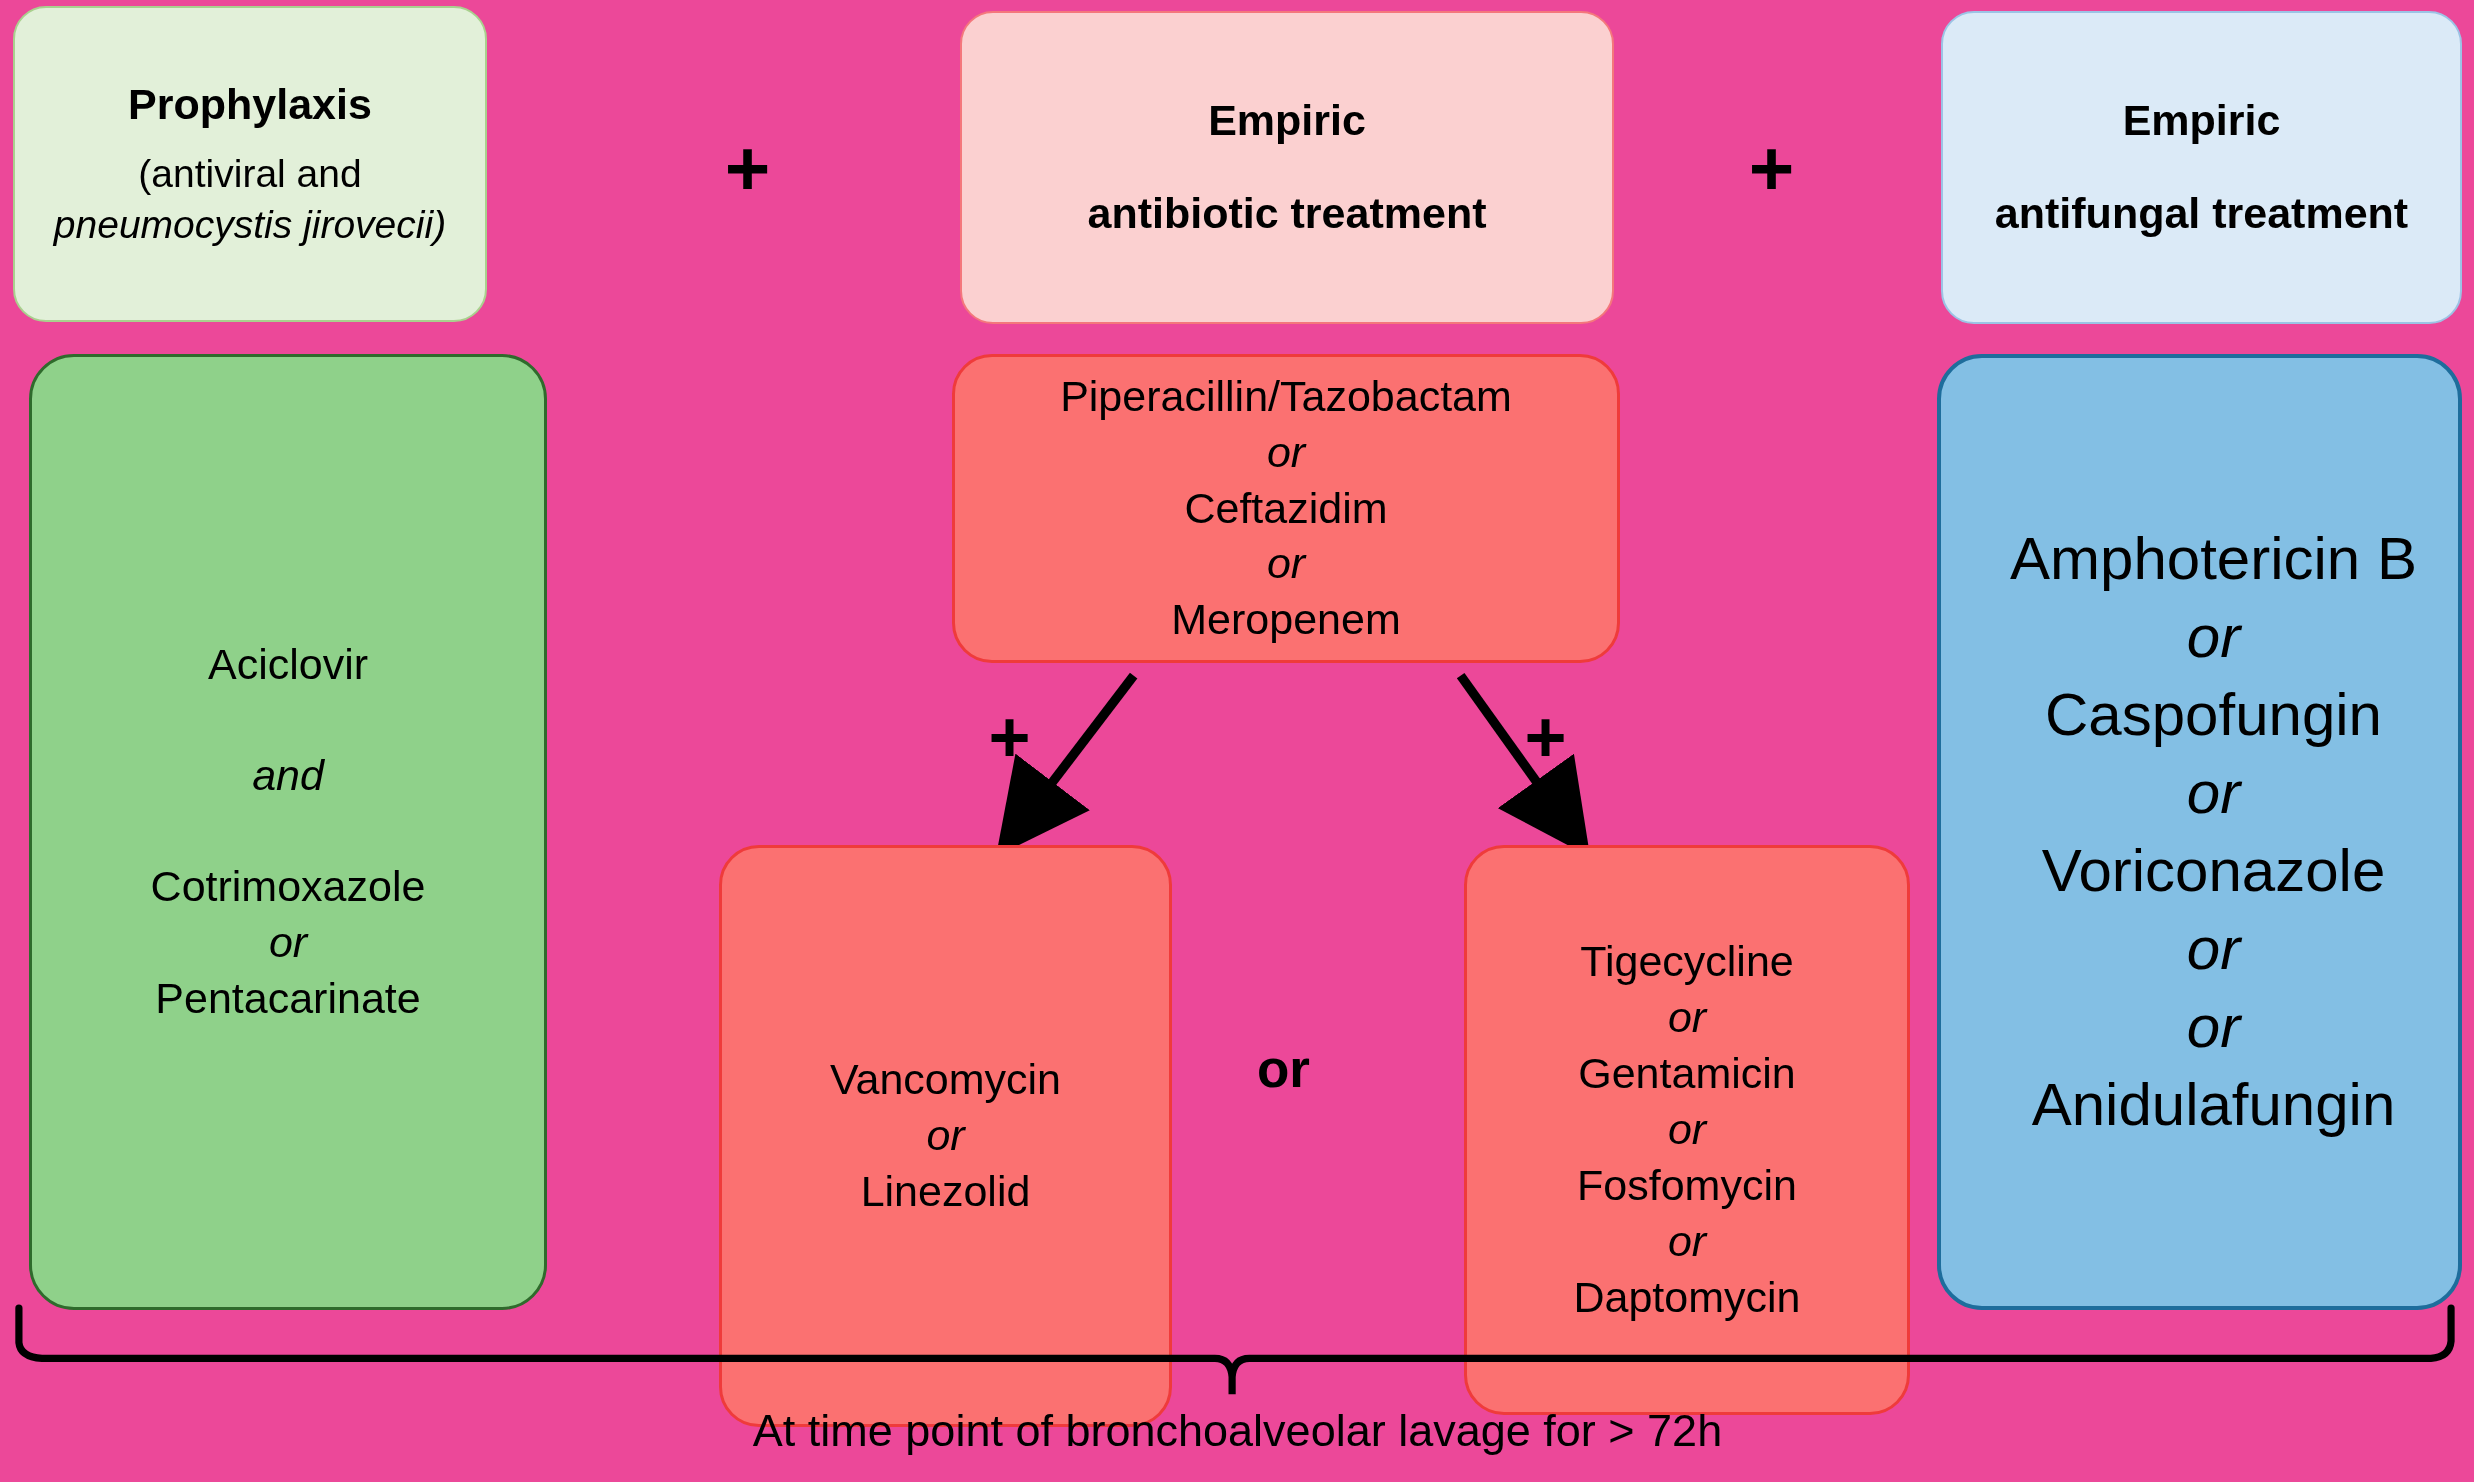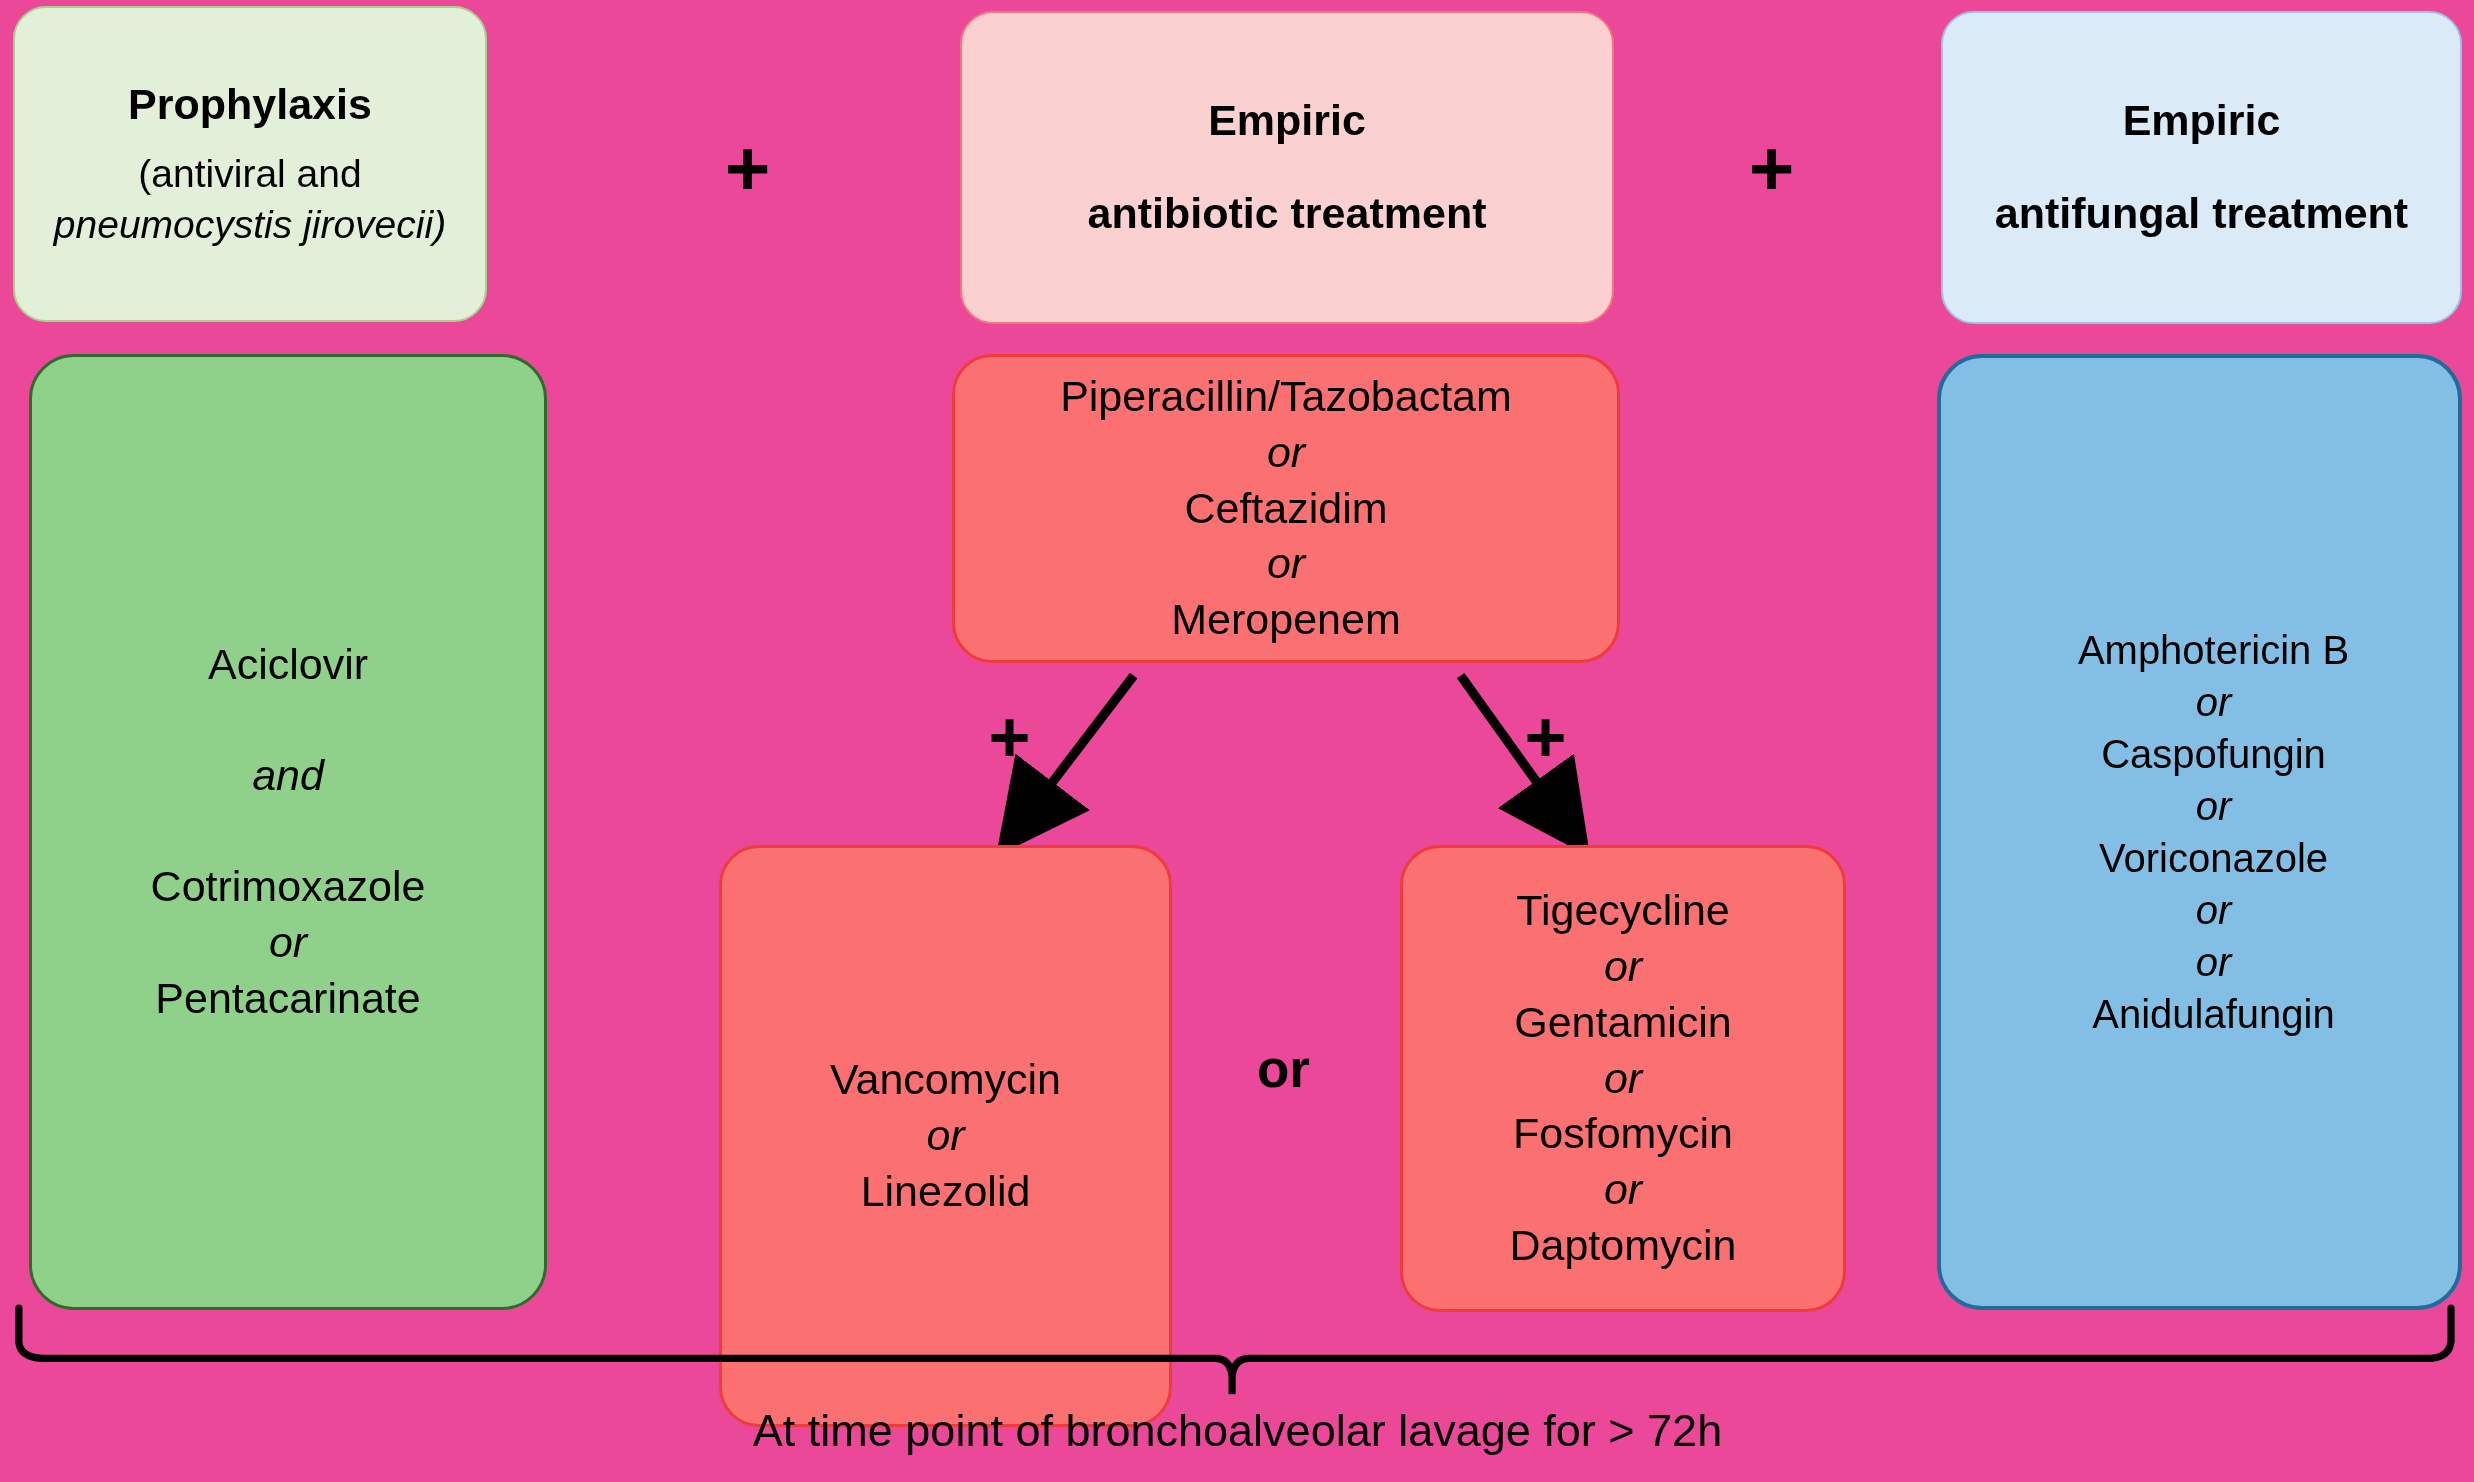--- a/index.html
+++ b/index.html
@@ -65,21 +65,21 @@
     background: #83bfe4;
     border: 4.3px solid #1e6d9c;
     border-radius: 45px;
   }
 
   
   .t-head-bold   { font-weight: bold; font-size: 43px; }
   .t-head-sub    { font-size: 39px; }
   .t-head-2line  { font-weight: bold; font-size: 43px; }
   .t-body        { font-size: 43px; }
-  .t-body-lg     { font-size: 40px; margin-left: 28px; }
+  .t-body-lg     { font-size: 60px; margin-left: 28px; }
 
   .gap-sm { height: 16px; }
   .gap-md { height: 37px; }
   .gap-lg { height: 55px; }
 
   
   .op {
     position: absolute;
     font-weight: bold;
     color: #000;
@@ -155,21 +155,21 @@
   <div class="op op-plus-mid" style="left:1499px; top:701px; width:93px;">+</div>
 
   <div class="box body-red" style="left:719px; top:845px; width:453px; height:582px;">
     <span class="ln t-body">Vancomycin</span>
     <span class="ln t-body it">or</span>
     <span class="ln t-body">Linezolid</span>
   </div>
 
   <div class="op op-or-mid" style="left:1208px; top:1042px; width:151px;">or</div>
 
-  <div class="box body-red" style="left:1400px; top:845px; width:446px; height:467px;">
+  <div class="box body-red" style="left:1464px; top:845px; width:446px; height:570px;">
     <span class="ln t-body">Tigecycline</span>
     <span class="ln t-body it">or</span>
     <span class="ln t-body">Gentamicin</span>
     <span class="ln t-body it">or</span>
     <span class="ln t-body">Fosfomycin</span>
     <span class="ln t-body it">or</span>
     <span class="ln t-body">Daptomycin</span>
   </div>
 
   <div class="op op-plus-top" style="left:1714px; top:129px; width:115px;">+</div>

